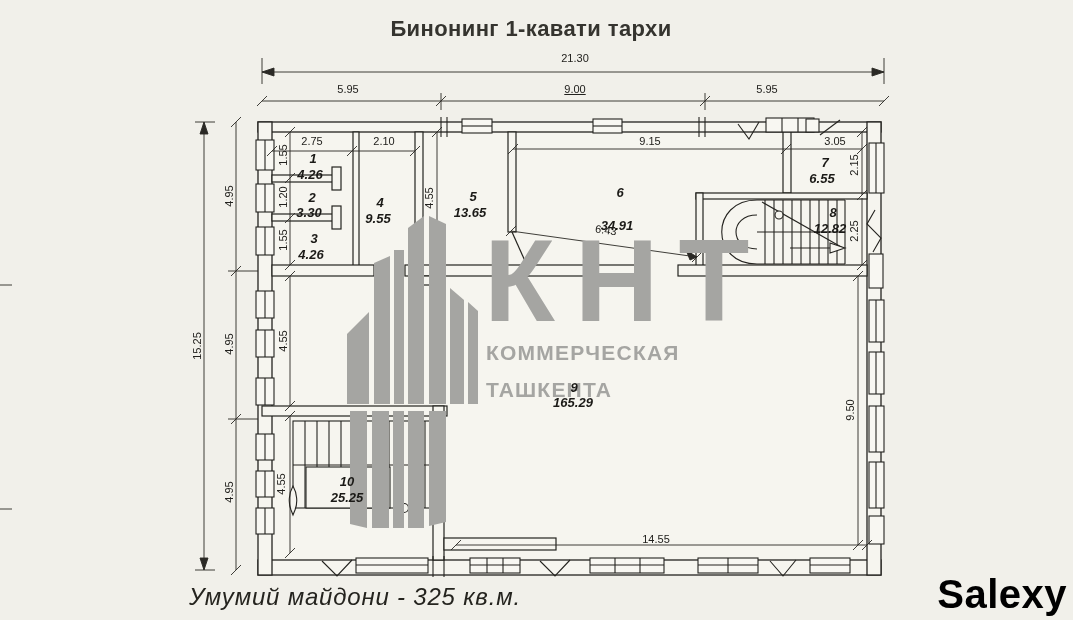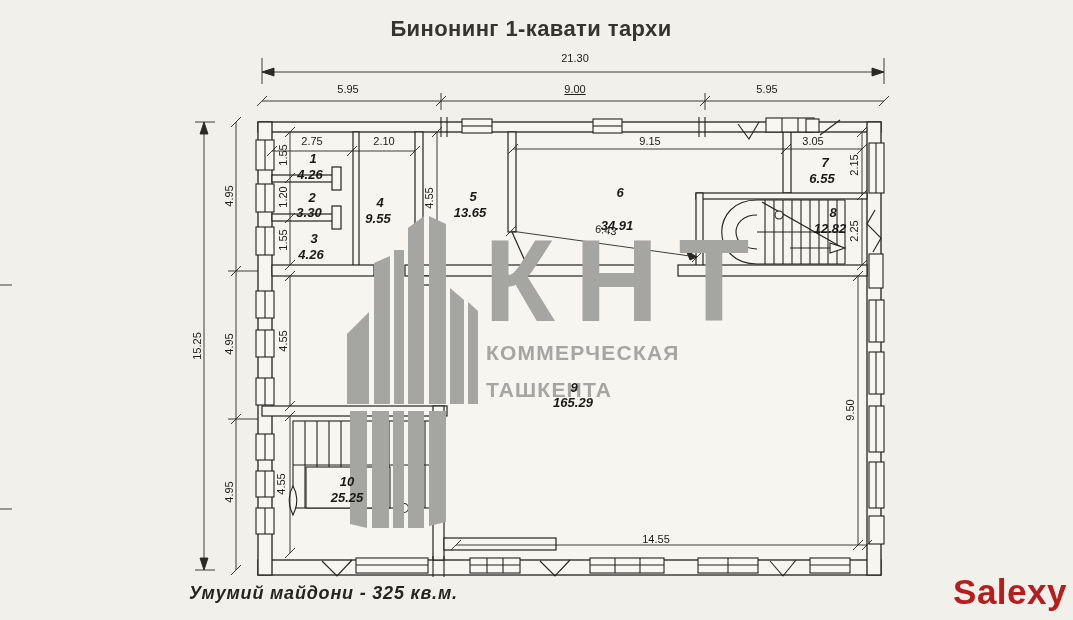--- a/index.html
+++ b/index.html
@@ -13,22 +13,22 @@
   .title{font-size:22px;font-weight:600;color:#35342f;letter-spacing:.4px;transform:translateX(-50%);}
   .dim{font-size:11px;transform:translate(-50%,-50%);}
   .dimv{font-size:11px;transform:translate(-50%,-50%) rotate(-90deg);}
   .dimd{font-size:11px;transform:translate(-50%,-50%) rotate(7.5deg);}
   .room-num,.room-area{font-size:13px;font-style:italic;font-weight:bold;transform:translate(-50%,-50%);color:#1b1a17;}
   .wm-logo{
     font-size:116px;line-height:116px;font-weight:bold;letter-spacing:20px;
     color:#a5a5a2;
   }
   .wm-line{font-size:21px;font-weight:bold;letter-spacing:1.2px;color:#a5a5a2;}
-  .footer{font-size:18px;font-weight:bold;font-style:italic;letter-spacing:.8px;color:#25241f;}
-  .brand{font-size:35px;font-weight:bold;color:#b91c1c;letter-spacing:.5px;}
+  .footer{font-size:24px;font-weight:normal;font-style:italic;letter-spacing:.8px;color:#25241f;}
+  .brand{font-size:40px;font-weight:bold;color:#000000;letter-spacing:.5px;}
 </style>
 </head>
 <body>
 
 <div id="stage">
 
   <svg id="plan-svg" width="1073" height="620" viewBox="0 0 1073 620">
 
     <rect x="258" y="122" width="623" height="453" fill="#f6f5ef" stroke="none"></rect>
 
@@ -296,21 +296,21 @@
   <div class="txt dimv" style="left:229px;top:344px;">4.95</div>
   <div class="txt dimv" style="left:229px;top:492px;">4.95</div>
 
   <div class="txt dim" style="left:312px;top:141px;">2.75</div>
   <div class="txt dim" style="left:384px;top:141px;">2.10</div>
   <div class="txt dimv" style="left:283px;top:155px;">1.55</div>
   <div class="txt dimv" style="left:283px;top:197px;">1.20</div>
   <div class="txt dimv" style="left:283px;top:240px;">1.55</div>
   <div class="txt dimv" style="left:429px;top:198px;">4.55</div>
   <div class="txt dim" style="left:650px;top:141px;">9.15</div>
-  <div class="txt dim" style="left:813px;top:141px;text-align:right;">3.05</div>
+  <div class="txt dim" style="left:835px;top:141px;text-align:right;">3.05</div>
   <div class="txt dimv" style="left:854px;top:165px;">2.15</div>
   <div class="txt dimv" style="left:854px;top:231px;">2.25</div>
   <div class="txt dimd" style="left:606px;top:230px;">6.43</div>
   <div class="txt dimv" style="left:283px;top:341px;">4.55</div>
   <div class="txt dimv" style="left:281px;top:484px;">4.55</div>
   <div class="txt dim" style="left:656px;top:539px;">14.55</div>
   <div class="txt dimv" style="left:850px;top:410px;">9.50</div>
 
   <div class="txt room-num" style="left:313px;top:158px;">1</div>
   <div class="txt room-area" style="left:310px;top:174px;">4.26</div>

